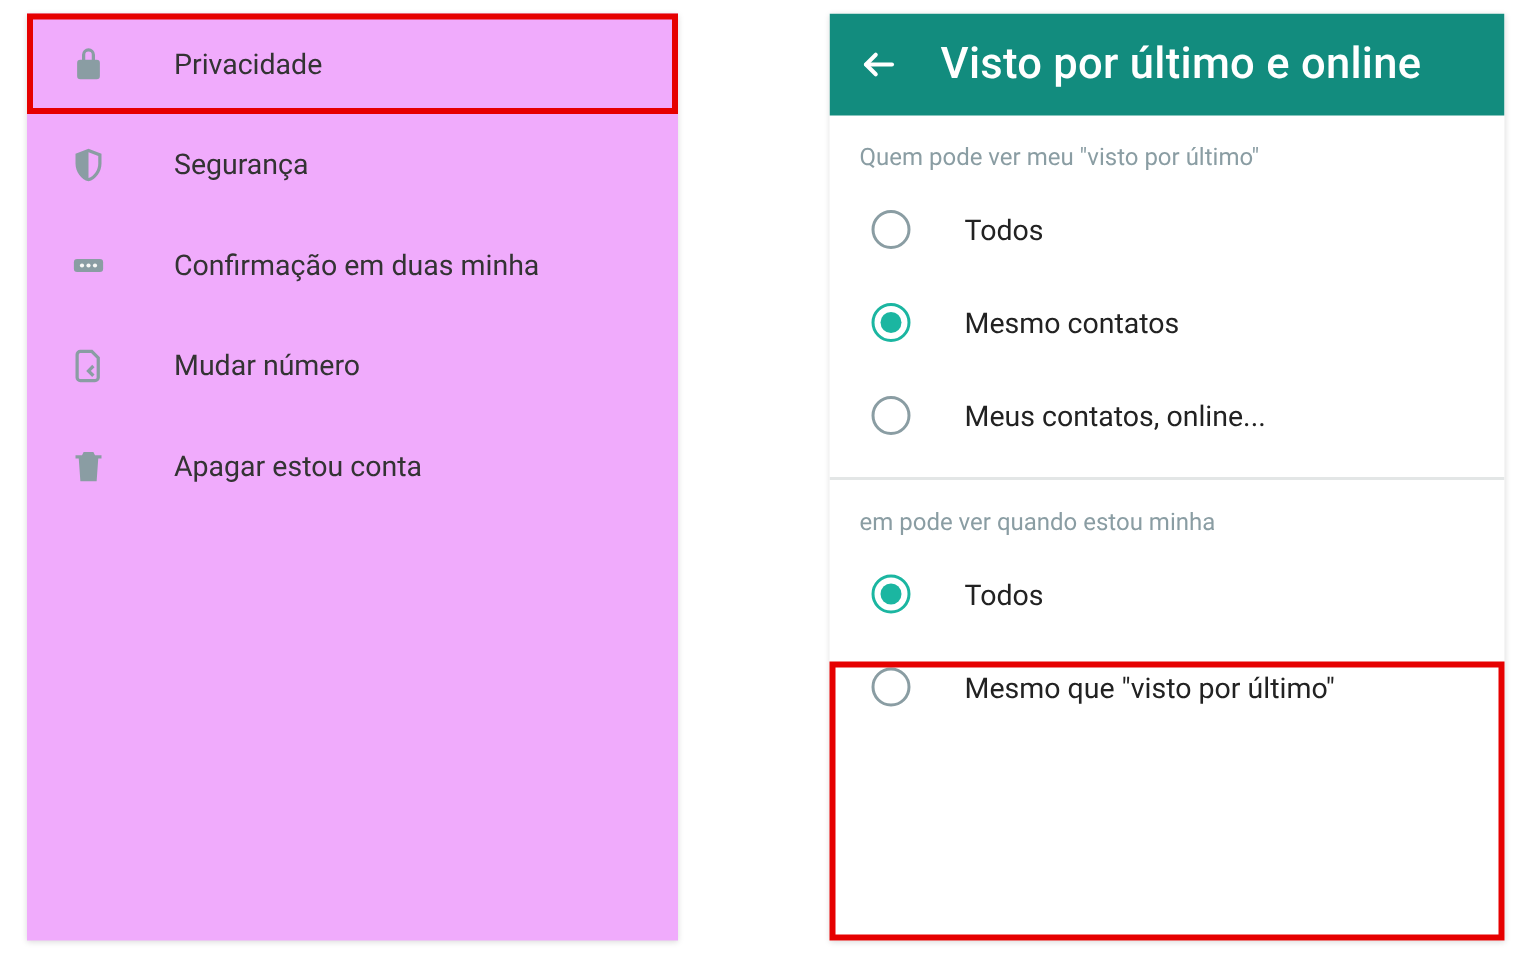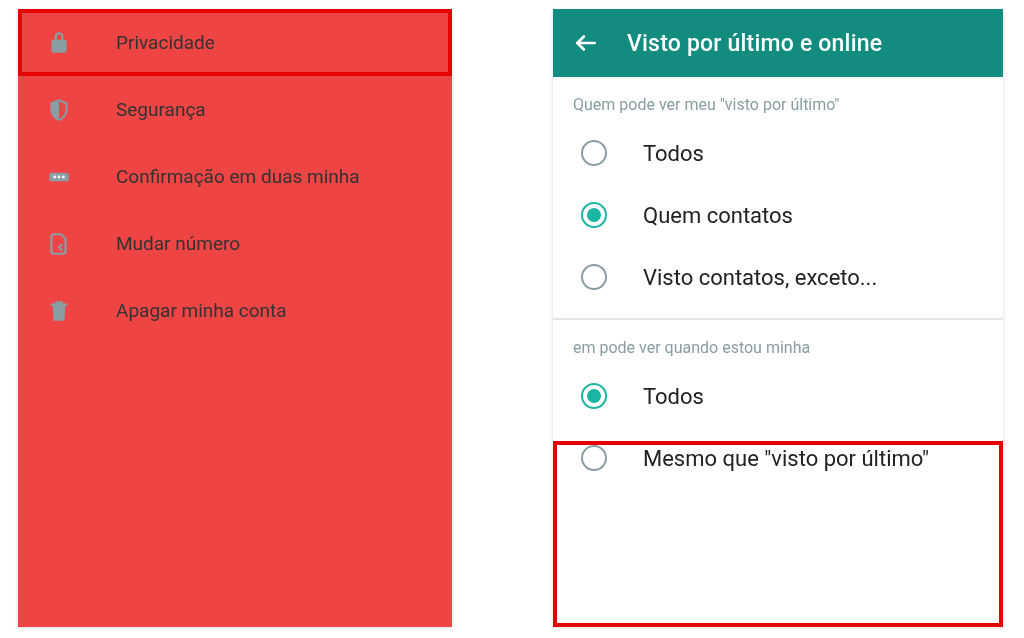--- a/index.html
+++ b/index.html
@@ -10,21 +10,21 @@
     position: relative;
   }
 
   
   .left-panel {
     position: absolute;
     left: 18px;
     top: 9px;
     width: 434px;
     height: 618px;
-    background: #ef4444;
+    background: #f0abfc;
     box-shadow: 0 1px 4px rgba(0,0,0,0.15);
   }
   .settings-list {
     display: flex;
     flex-direction: column;
   }
   .settings-item {
     display: flex;
     align-items: center;
     height: 67px;
@@ -72,21 +72,21 @@
     color: #ffffff;
   }
   .appbar .back {
     width: 26px;
     height: 26px;
     margin-right: 28px;
     cursor: pointer;
     color: #ffffff;
   }
   .appbar .title {
-    font-size: 23px;
+    font-size: 29px;
     font-weight: 500;
     color: #ffffff;
     letter-spacing: 0.2px;
   }
   .section {
     padding-top: 18px;
   }
   .section-header {
     font-size: 16px;
     color: #8a9da3;
@@ -117,21 +117,21 @@
   }
   .radio-dot {
     position: absolute;
     inset: 6px;
     background: #1bb6a1;
     border-radius: 50%;
     display: none;
   }
   .radio-item.selected .radio-dot { display: block; }
   .radio-item .rlabel {
-    font-size: 22px;
+    font-size: 19px;
     color: #222;
   }
   .divider {
     border-top: 2px solid #e3e6e6;
     margin-top: 10px;
   }
 
   .highlight-red-right {
     position: absolute;
     left: 553px;
@@ -190,21 +190,21 @@
       <span class="label">Mudar número</span>
     </div>
 
 
     <div class="settings-item">
       <span class="icon">
         <svg viewBox="0 0 24 24" fill="currentColor">
             <path d="M6 7h12l-1 14H7L6 7zm3-4h6l1 2h4v2H4V5h4l1-2z"></path>
           </svg>
       </span>
-      <span class="label">Apagar minha conta</span>
+      <span class="label">Apagar estou conta</span>
     </div>
 
   </div>
 </div>
 <div class="highlight-red-left"></div>
 
 <div class="right-panel">
   <div class="appbar">
     <span class="back">
       <svg viewBox="0 0 24 24" fill="none" stroke="currentColor" stroke-width="2.5" stroke-linecap="round" stroke-linejoin="round">
@@ -222,27 +222,27 @@
       <span class="radio">
           <span class="radio-outline"></span>
         </span>
       <span class="rlabel">Todos</span>
     </div>
     <div class="radio-item selected">
       <span class="radio">
           <span class="radio-outline"></span>
           <span class="radio-dot"></span>
         </span>
-      <span class="rlabel">Quem contatos</span>
+      <span class="rlabel">Mesmo contatos</span>
     </div>
     <div class="radio-item">
       <span class="radio">
           <span class="radio-outline"></span>
         </span>
-      <span class="rlabel">Visto contatos, exceto...</span>
+      <span class="rlabel">Meus contatos, online...</span>
     </div>
   </div>
 
   <div class="divider"></div>
 
   <div class="section">
     <div class="section-header">em pode ver quando estou minha</div>
 
     <div class="radio-item selected">
       <span class="radio">

